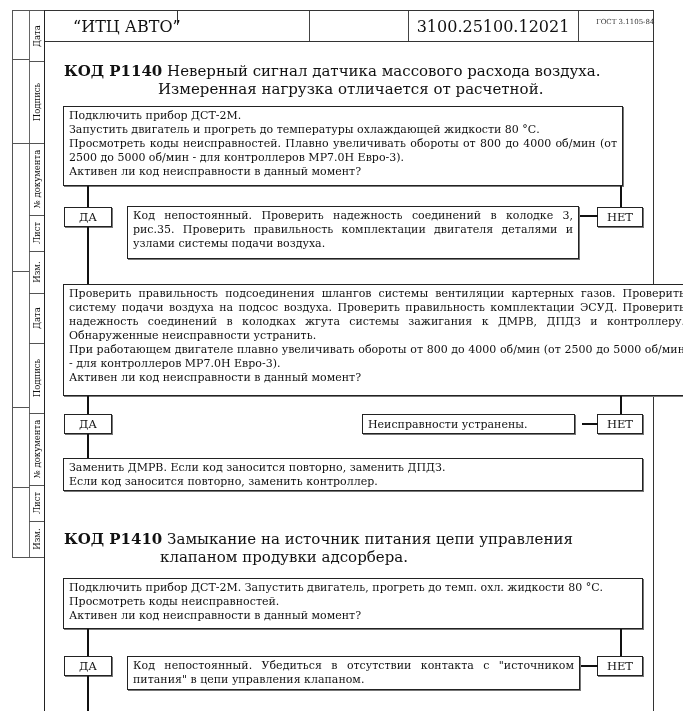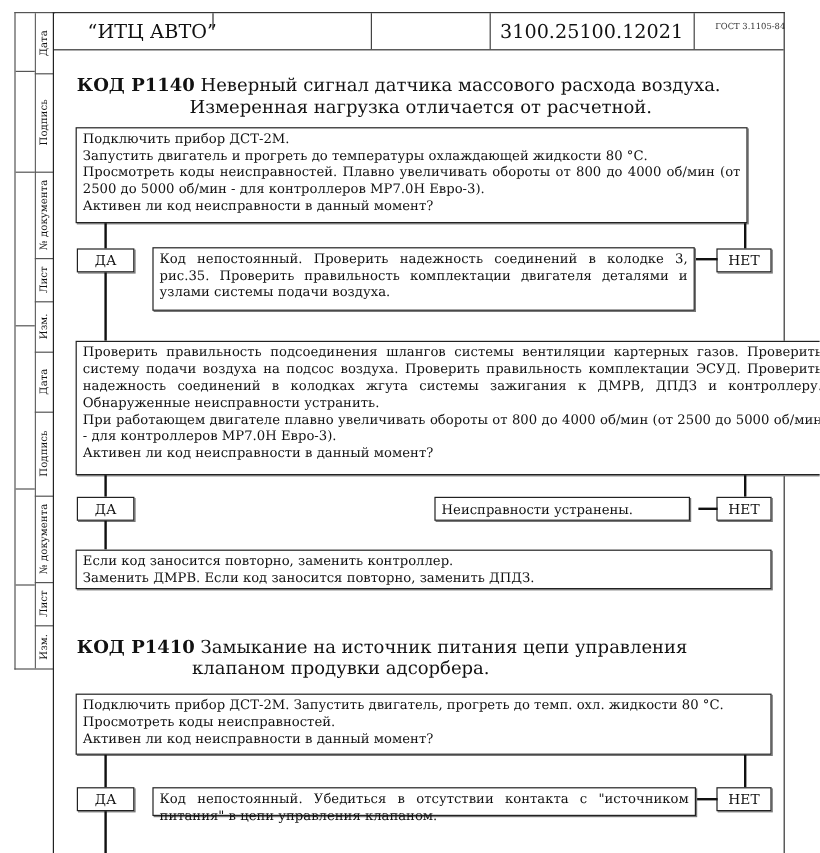--- a/index.html
+++ b/index.html
@@ -115,34 +115,34 @@
 </div>
 <div class="vl" style="left:87px;top:396px;height:18px"></div>
 <div class="vl" style="left:620px;top:396px;height:18px"></div>
 <div class="lbl" style="left:64px;top:414px;width:48px;height:20px">ДА</div>
 <div class="lbl" style="left:597px;top:414px;width:46px;height:20px">НЕТ</div>
 <div class="hl" style="left:582px;top:423px;width:16px"></div>
 <div class="box" style="left:362px;top:414px;width:213px;height:20px;padding-top:3px">Неисправности устранены.</div>
 <div class="vl" style="left:87px;top:434px;height:24px"></div>
 
 <div class="box" style="left:63px;top:458px;width:580px;height:33px">
+  <div>Заменить ДМРВ. Если код заносится повторно, заменить ДПДЗ.</div>
   <div>Если код заносится повторно, заменить контроллер.</div>
-  <div>Заменить ДМРВ. Если код заносится повторно, заменить ДПДЗ.</div>
 </div>
 
 <div class="abs title" style="left:64px;top:530px">
   <b>КОД P1410</b>
   <span>Замыкание на источник питания цепи управления</span>
 </div>
 <div class="abs title" style="left:160px;top:548px">клапаном продувки адсорбера.</div>
 
 <div class="box" style="left:63px;top:578px;width:580px;height:51px">
   <div>Подключить прибор ДСТ-2М. Запустить двигатель, прогреть до темп. охл. жидкости 80 °С.</div>
   <div>Просмотреть коды неисправностей.</div>
   <div>Активен ли код неисправности в данный момент?</div>
 </div>
 <div class="vl" style="left:87px;top:629px;height:28px"></div>
 <div class="vl" style="left:620px;top:629px;height:28px"></div>
 <div class="lbl" style="left:64px;top:656px;width:48px;height:20px">ДА</div>
 <div class="lbl" style="left:597px;top:656px;width:46px;height:20px">НЕТ</div>
 <div class="hl" style="left:579px;top:665px;width:19px"></div>
-<div class="box just" style="left:127px;top:656px;width:453px;height:24px">Код непостоянный. Убедиться в отсутствии контакта с "источником питания" в цепи управления клапаном.</div>
+<div class="box just" style="left:127px;top:656px;width:453px;height:34px">Код непостоянный. Убедиться в отсутствии контакта с "источником питания" в цепи управления клапаном.</div>
 <div class="vl" style="left:87px;top:676px;height:40px"></div>
 
 </body></html>

